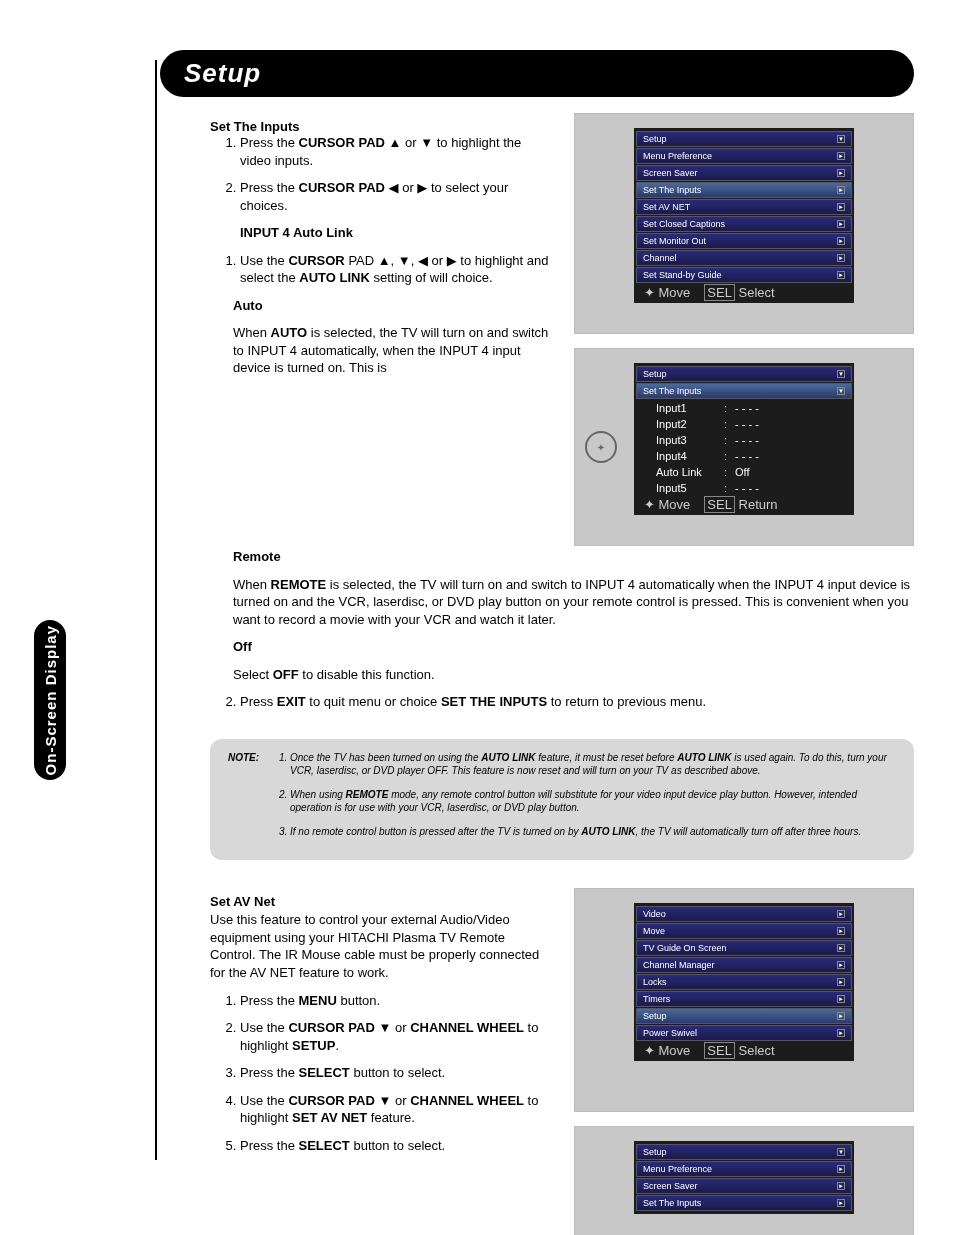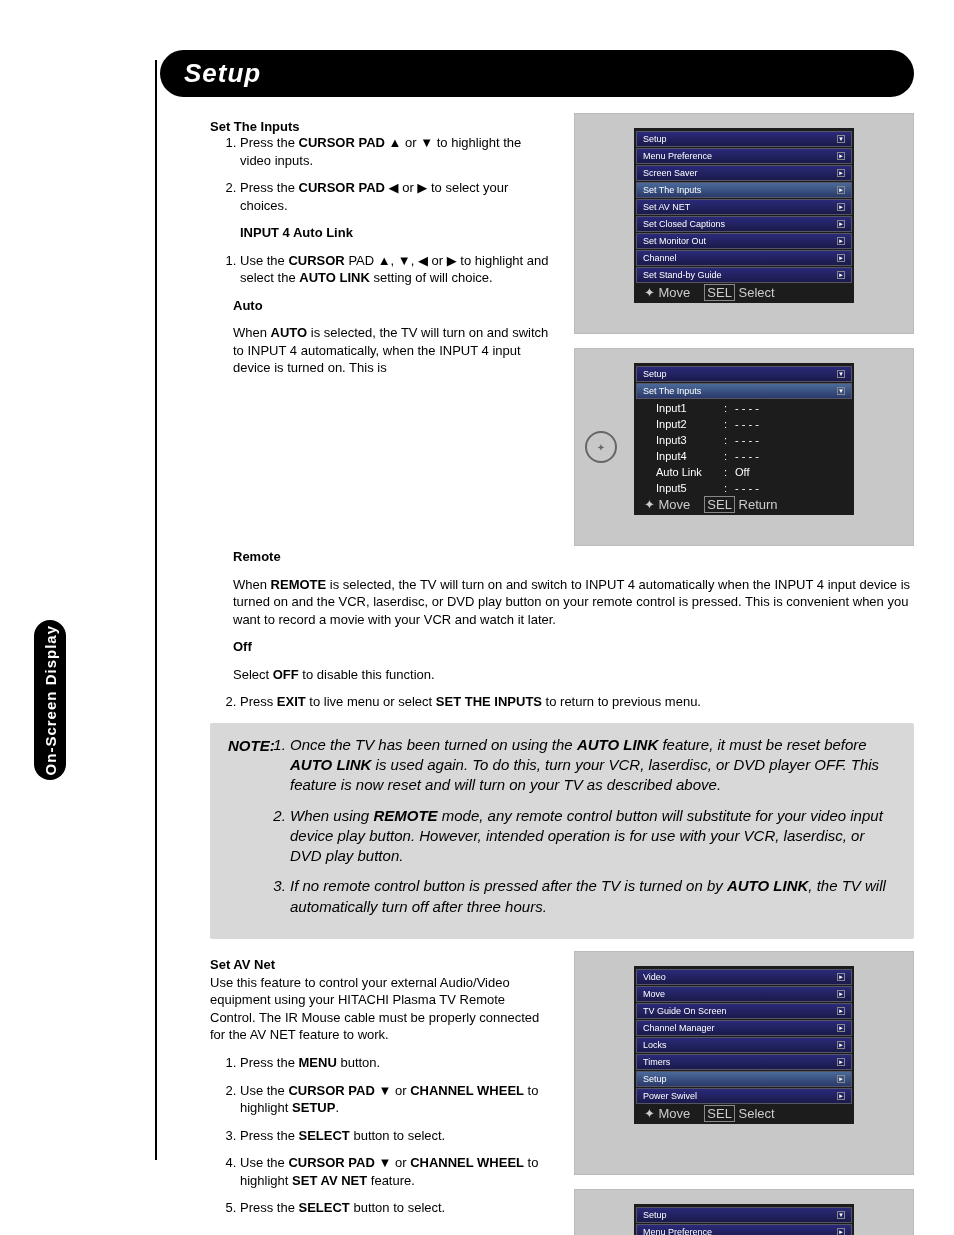--- a/index.html
+++ b/index.html
@@ -22,21 +22,21 @@
   strong { font-weight:bold;text-align:center; }
   .osd { background:#c8c8c8; padding:14px 14px 30px 14px; border:1px solid #bbb; position:relative; }
   .osd.half { padding-bottom:50px; }
   .osdbox { width:220px; margin:0 auto; background:#1c1c1c; padding:2px; font-size:9px; color:#fff; font-family:Arial,sans-serif; }
   .mnrow { background:linear-gradient(#2a2a7a,#1a1a4a); color:#fff; margin:1px 0; padding:2px 6px; display:flex; align-items:center; justify-content:space-between; border:1px solid #556; }
   .mnmark { width:8px; height:8px; border:1px solid #888; font-size:7px; display:flex; align-items:center; justify-content:center; }
   .mnrow.sel { background:linear-gradient(#4a6a9a,#2a3a6a); }
   .mnplain { background:#1c1c1c; color:#fff; padding:2px 20px; display:flex; gap:8px; font-size:11px; }
   .ftrow { background:#1c1c1c; padding:1px 8px; display:flex; gap:14px; font-size:13px; color:#ccc; }
   .dpad { position:absolute; left:10px; top:50%; transform:translateY(-50%); width:32px; height:32px; border:2px solid #666; border-radius:50%; display:flex; align-items:center; justify-content:center; font-size:10px; color:#666; }
-  .note { background:#d8d8d8; border-radius:2px; padding:12px 18px; margin:12px 0; font-style:italic; font-size:15px; line-height:1.4; }
+  .note { background:#d8d8d8; border-radius:12px; padding:12px 18px; margin:28px 0; font-style:italic; font-size:10px; line-height:1.4; }
   .note strong { font-style:italic; }
   .note ol { list-style:decimal; margin-left:62px; }
 </style>
 </head>
 <body>
 
 <div class="vtab">
     <span>On-Screen Display</span>
   </div>
 <div class="rule"></div>
@@ -158,21 +158,21 @@
         </div>
       </div>
     </div>
   </div>
 
   <p class="ind2"><strong>Remote</strong></p>
   <p class="ind2"><span>When </span><strong>REMOTE</strong><span> is selected, the TV will turn on and switch to INPUT 4 automatically when the INPUT 4 input device is turned on and the VCR, laserdisc, or DVD play button on your remote control is pressed. This is convenient when you want to record a movie with your VCR and watch it later.</span></p>
   <p class="ind2"><strong>Off</strong></p>
   <p class="ind2"><span>Select </span><strong>OFF</strong><span> to disable this function.</span></p>
   <ol class="ind1" start="2">
-    <li><span>Press </span><strong>EXIT</strong><span> to live menu or select </span><strong>SET THE INPUTS</strong><span> to return to previous menu.</span></li>
+    <li><span>Press </span><strong>EXIT</strong><span> to quit menu or choice </span><strong>SET THE INPUTS</strong><span> to return to previous menu.</span></li>
   </ol>
 
   <div class="note">
     <strong style="float:left;margin-right:6px">NOTE:</strong>
     <ol>
       <li><span>Once the TV has been turned on using the </span><strong>AUTO LINK</strong><span> feature, it must be reset before </span><strong>AUTO LINK</strong><span> is used again. To do this, turn your VCR, laserdisc, or DVD player OFF. This feature is now reset and will turn on your TV as described above.</span></li>
       <li><span>When using </span><strong>REMOTE</strong><span> mode, any remote control button will substitute for your video input device play button. However, intended operation is for use with your VCR, laserdisc, or DVD play button.</span></li>
       <li><span>If no remote control button is pressed after the TV is turned on by </span><strong>AUTO LINK</strong><span>, the TV will automatically turn off after three hours.</span></li>
     </ol>
     <div style="clear:both"></div>

